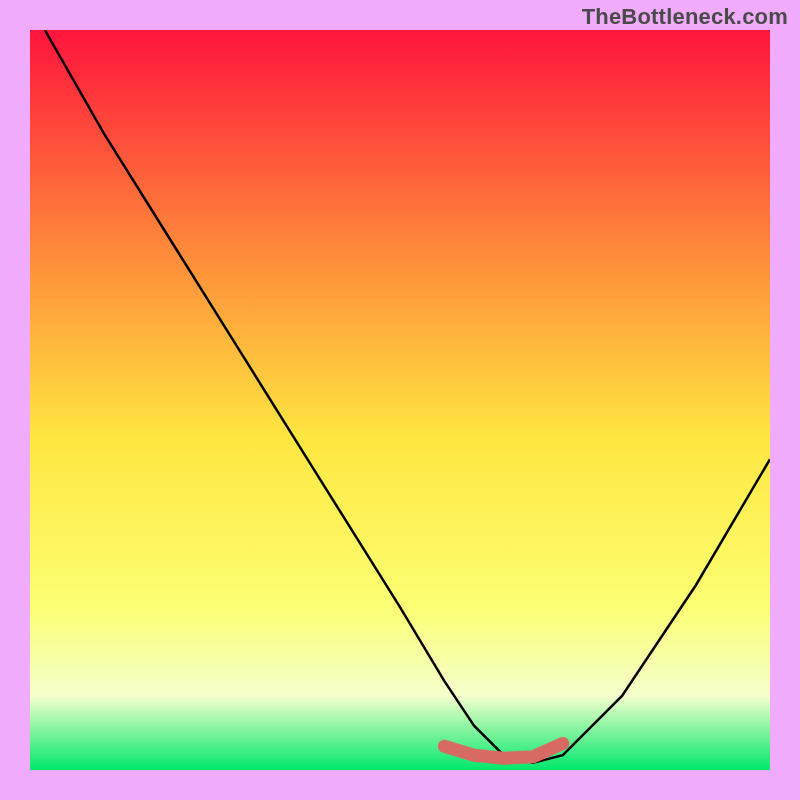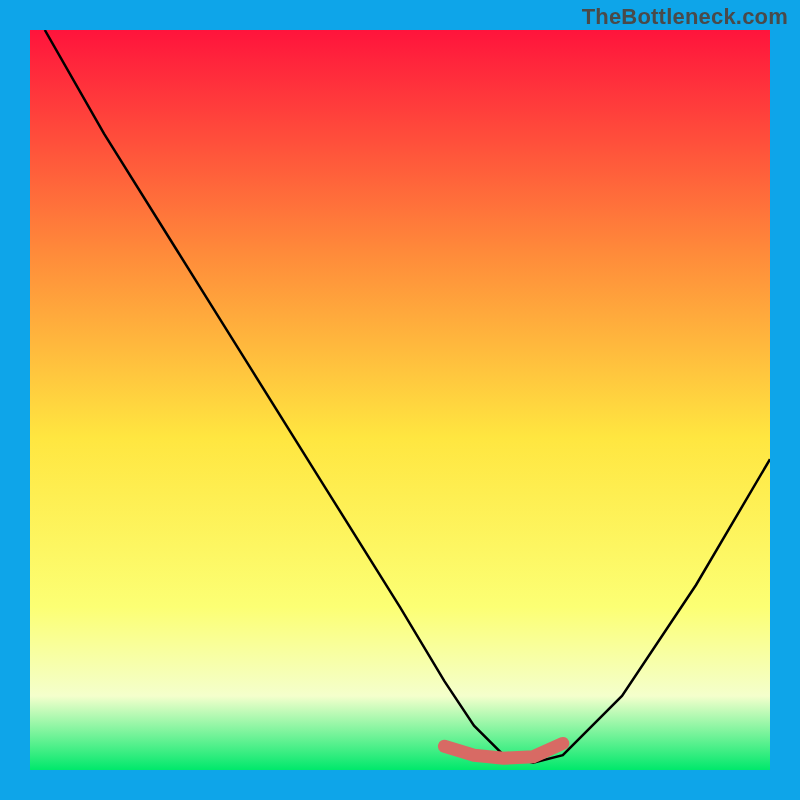--- a/index.html
+++ b/index.html
@@ -1,21 +1,21 @@
 <!DOCTYPE html>
 <html><head>
 <meta charset="utf-8">
 <style>
   * { margin: 0; padding: 0; box-sizing: border-box; }
   html, body { width: 800px; height: 800px; overflow: hidden; background: #000; }
   .frame {
     position: relative;
     width: 800px;
     height: 800px;
-    background: #0ea5e9;
+    background: #f0abfc;
   }
   .watermark {
     position: absolute;
     top: 4px;
     right: 12px;
     font-family: Arial, Helvetica, sans-serif;
     font-size: 22px;
     font-weight: 600;
     color: #4a4a4a;
     letter-spacing: 0.2px;

